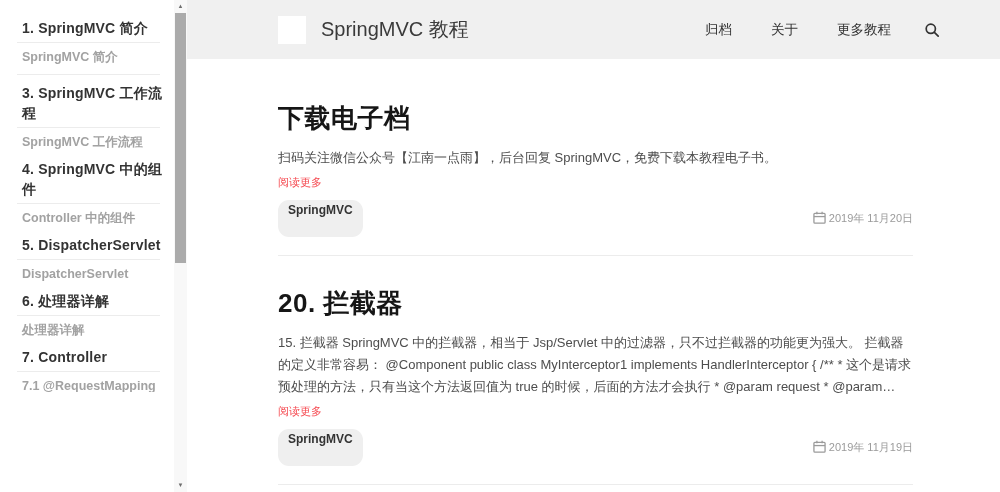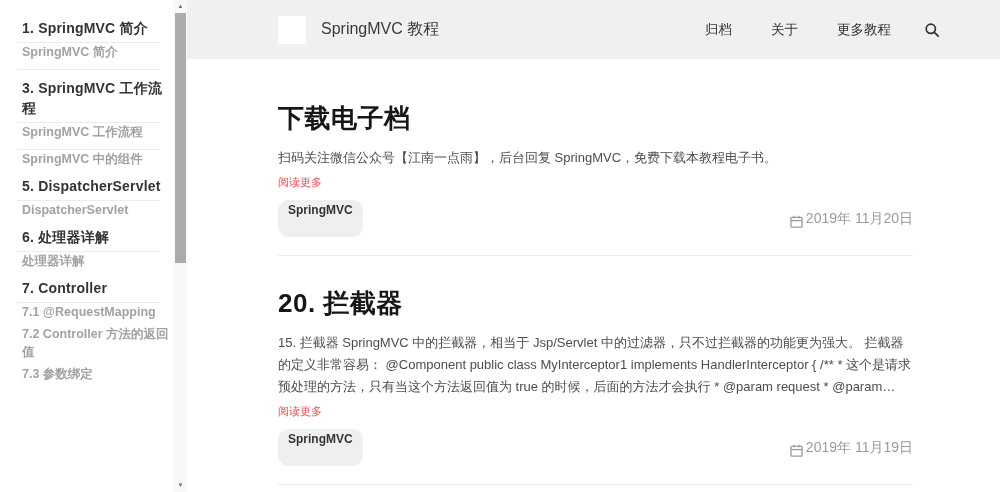--- a/index.html
+++ b/index.html
@@ -8,58 +8,58 @@
   .page { position:relative; width:1000px; height:492px; background:#fff; overflow:hidden; }
 
   
   .sidebar { position:absolute; left:0; top:0; width:174px; height:392px;
     background:#fff; padding:18px 0 0 22px; overflow:hidden; }
   .side-sec { margin-bottom:8px; }
   .side-title { font-size:14px; font-weight:bold; color:#333; line-height:20px;
     cursor:pointer; letter-spacing:0.2px; }
   .side-divider { height:1px; background:#ececec; margin:4px 14px 0 -5px; }
   .side-link { display:block; font-size:12.5px; font-weight:bold; color:#a2a2a2;
-    line-height:18px; text-decoration:none; cursor:pointer; }
+    line-height:18px; margin-top:5px; text-decoration:none; cursor:pointer; }
   .side-link + .side-link { margin-top:4px; }
 
   
   .scrollbar { position:absolute; left:174px; top:0; width:13px; height:492px;
     background:#f8f8f8; }
   .sb-btn { position:absolute; left:0; width:13px; height:13px; background:#f8f8f8;
     color:#6e6e6e; font-size:6px; line-height:13px; text-align:center; cursor:pointer; }
   .sb-up { top:0; }
   .sb-down { bottom:0; }
   .sb-thumb { position:absolute; left:1px; top:13px; width:11px; height:250px;
     background:#ababab; cursor:pointer; }
 
   
   .header { position:absolute; left:187px; top:0; width:813px; height:59px;
     background:#f0f0f0; display:flex; align-items:center; padding:0 30px 0 91px; }
   .logo { width:28px; height:28px; background:#fff; flex:0 0 auto; }
-  .site-title { font-size:16px; color:#3a3a3a; margin-left:15px; flex:0 0 auto; }
+  .site-title { font-size:20px; color:#3a3a3a; margin-left:15px; flex:0 0 auto; }
   .header-spacer { flex:1 1 auto; }
   .nav { display:flex; align-items:center; gap:39px; margin-right:33px; }
   .nav-link { font-size:13.5px; color:#333; text-decoration:none; cursor:pointer; }
   .search-btn { display:flex; align-items:center; cursor:pointer; margin-right:30px; }
 
   
   .main { position:absolute; left:187px; top:59px; width:813px; height:484px;
     background:#fff; padding:0 87px 0 91px; overflow:hidden; }
   .article { }
   .a-title { font-size:26px; font-weight:bold; color:#161616; line-height:34px;
     cursor:pointer; letter-spacing:0.5px; }
   .article:nth-child(1) .a-title { margin-top:42px; }
   .a-excerpt { font-size:13px; color:#4d4d4d; line-height:22px; margin-top:12px;
     display:-webkit-box; -webkit-line-clamp:3; -webkit-box-orient:vertical; overflow:hidden; }
   .read-more { display:inline-block; font-size:11px; color:#f5484f; margin-top:6px;
     text-decoration:none; cursor:pointer; }
   .meta { display:flex; align-items:center; justify-content:space-between; margin-top:10px; }
   .tag { display:inline-block; background:#efefef; color:#333; font-size:12px;
     font-weight:bold; line-height:14px; padding:3px 10px 20px; border-radius:11px; cursor:pointer; }
-  .date { display:flex; align-items:flex-end; gap:3px; font-size:14px; color:#9b9b9b; }
+  .date { display:flex; align-items:flex-start; gap:3px; font-size:11px; color:#9b9b9b; }
   .art-divider { height:1px; background:#ececec; margin-top:18px; }
   .article + .article .a-title { margin-top:30px; }
 </style>
 </head>
 <body>
 
 <div class="page">
 
   <nav class="sidebar">
 
@@ -73,22 +73,23 @@
       <div class="side-divider"></div>
     </div>
 
     <div class="side-sec">
       <div class="side-title">3. SpringMVC 工作流程</div>
       <div class="side-divider"></div>
       <a class="side-link">SpringMVC 工作流程</a>
     </div>
 
     <div class="side-sec">
+      <div class="side-title">4. SpringMVC 中的组件</div>
       <div class="side-divider"></div>
-      <a class="side-link">SpringMVC 中的组件</a>
+      <a class="side-link">Controller 中的组件</a>
     </div>
 
     <div class="side-sec">
       <div class="side-title">5. DispatcherServlet</div>
       <div class="side-divider"></div>
       <a class="side-link">DispatcherServlet</a>
     </div>
 
     <div class="side-sec">
       <div class="side-title">6. 处理器详解</div>

